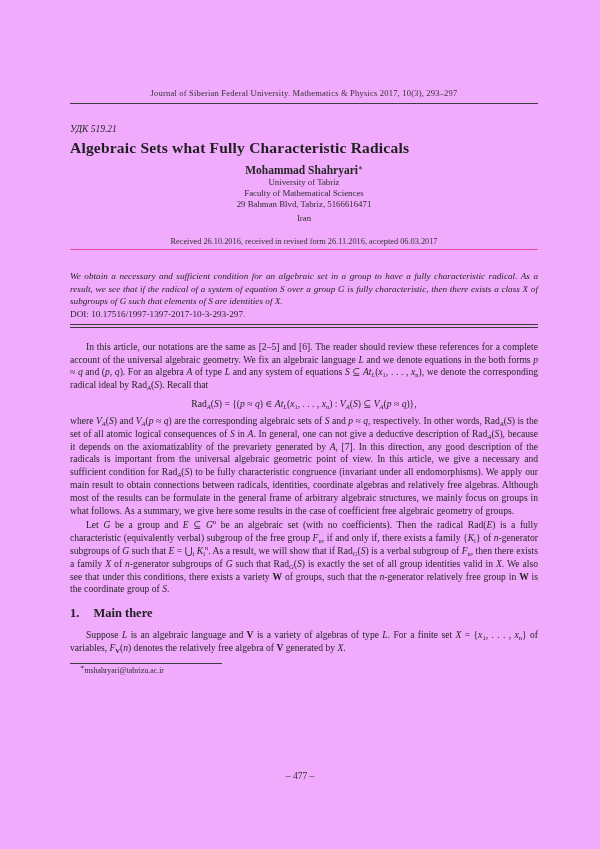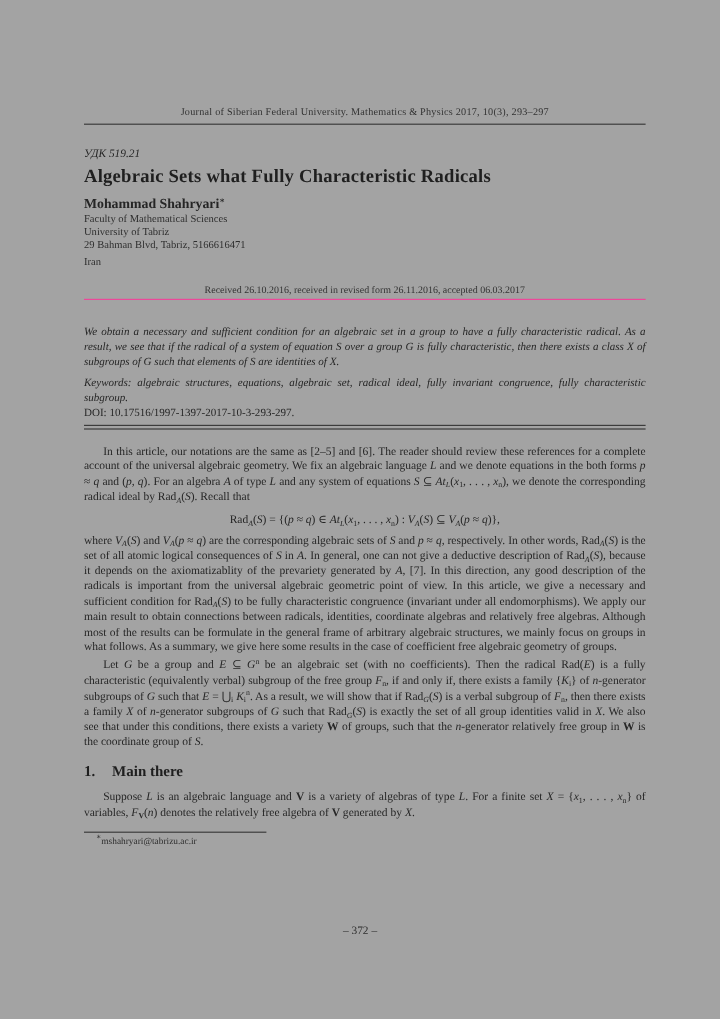--- a/index.html
+++ b/index.html
@@ -1,21 +1,21 @@
 <!DOCTYPE html>
 <html><head>
 <meta charset="utf-8">
 <style>
   html, body { margin: 0; padding: 0; background: #e9e9e9; }
   .page {
     position: relative;
     width: 600px;
     height: 849px;
     margin: 0 auto;
-    background: #a3a3a3;
+    background: #f0abfc;
     color: #262626;
     font-family: "Liberation Serif", "DejaVu Serif", serif;
     overflow: hidden;
   }
   .content {
     position: absolute;
     top: 0; left: 70px;
     width: 468px;
     padding-top: 88px;
   }
@@ -28,21 +28,21 @@
     color: #333;
   }
   .udk { margin-top: 20px; font-size: 9.5px; font-style: italic; }
   .title {
     margin-top: 5px;
     font-size: 15.5px;
     font-weight: bold;
     letter-spacing: 0.2px;
     color: #1f1f1f;
   }
-  .author-block { margin-top: 7px; text-align: left; }
+  .author-block { margin-top: 7px; text-align: center; }
   .author-name { font-size: 11.5px; font-weight: bold; line-height: 13px; }
   .author-name sup { font-size: 7px; }
   .affil-line { font-size: 8.8px; line-height: 11px; color: #2e2e2e; }
   .affil-country { margin-top: 3px; }
   .received {
     margin-top: 13px;
     text-align: center;
     font-size: 8.3px;
     padding-bottom: 3px;
     border-bottom: 1px solid #ec4899;
@@ -120,31 +120,30 @@
   <div class="content">
 
     <div class="journal-line">Journal of Siberian Federal University. Mathematics &amp; Physics 2017, 10(3), 293–297</div>
 
     <div class="udk">УДК 519.21</div>
 
     <h1 class="title" style="margin:5px 0 0 0;">Algebraic Sets what Fully Characteristic Radicals</h1>
 
     <div class="author-block">
       <div class="author-name">Mohammad Shahryari<sup>∗</sup></div>
+      <div class="affil-line">University of Tabriz</div>
       <div class="affil-line">Faculty of Mathematical Sciences</div>
-      <div class="affil-line">University of Tabriz</div>
       <div class="affil-line">29 Bahman Blvd, Tabriz, 5166616471</div>
       <div class="affil-line affil-country">Iran</div>
     </div>
 
     <div class="received">Received 26.10.2016, received in revised form 26.11.2016, accepted 06.03.2017</div>
 
     <div class="abstract">We obtain a necessary and sufficient condition for an algebraic set in a group to have a fully characteristic radical. As a result, we see that if the radical of a system of equation S over a group G is fully characteristic, then there exists a class X of subgroups of G such that elements of S are identities of X.</div>
 
-    <div class="keywords">Keywords: algebraic structures, equations, algebraic set, radical ideal, fully invariant congruence, fully characteristic subgroup.</div>
 
     <div class="doi">DOI: 10.17516/1997-1397-2017-10-3-293-297.</div>
 
     <div class="double-rule"></div>
 
     <p class="para indent p-first">In this article, our notations are the same as [2–5] and [6]. The reader should review these references for a complete account of the universal algebraic geometry. We fix an algebraic language <i>L</i> and we denote equations in the both forms <i>p</i> ≈ <i>q</i> and (<i>p</i>, <i>q</i>). For an algebra <i>A</i> of type <i>L</i> and any system of equations <i>S</i> ⊆ <i>At</i><sub><i>L</i></sub>(<i>x</i><sub>1</sub>, . . . , <i>x</i><sub>n</sub>), we denote the corresponding radical ideal by Rad<sub><i>A</i></sub>(<i>S</i>). Recall that</p>
 
     <div class="equation">Rad<sub><i>A</i></sub>(<i>S</i>) = {(<i>p</i> ≈ <i>q</i>) ∈ <i>At</i><sub><i>L</i></sub>(<i>x</i><sub>1</sub>, . . . , <i>x</i><sub>n</sub>) : <i>V</i><sub><i>A</i></sub>(<i>S</i>) ⊆ <i>V</i><sub><i>A</i></sub>(<i>p</i> ≈ <i>q</i>)},</div>
 
     <p class="para p-after-eq">where <i>V</i><sub><i>A</i></sub>(<i>S</i>) and <i>V</i><sub><i>A</i></sub>(<i>p</i> ≈ <i>q</i>) are the corresponding algebraic sets of <i>S</i> and <i>p</i> ≈ <i>q</i>, respectively. In other words, Rad<sub><i>A</i></sub>(<i>S</i>) is the set of all atomic logical consequences of <i>S</i> in <i>A</i>. In general, one can not give a deductive description of Rad<sub><i>A</i></sub>(<i>S</i>), because it depends on the axiomatizablity of the prevariety generated by <i>A</i>, [7]. In this direction, any good description of the radicals is important from the universal algebraic geometric point of view. In this article, we give a necessary and sufficient condition for Rad<sub><i>A</i></sub>(<i>S</i>) to be fully characteristic congruence (invariant under all endomorphisms). We apply our main result to obtain connections between radicals, identities, coordinate algebras and relatively free algebras. Although most of the results can be formulate in the general frame of arbitrary algebraic structures, we mainly focus on groups in what follows. As a summary, we give here some results in the case of coefficient free algebraic geometry of groups.</p>
@@ -157,14 +156,14 @@
 
     <p class="para indent p-section">Suppose <i>L</i> is an algebraic language and <b>V</b> is a variety of algebras of type <i>L</i>. For a finite set <i>X</i> = {<i>x</i><sub>1</sub>, . . . , <i>x</i><sub>n</sub>} of variables, <i>F</i><sub><b>V</b></sub>(<i>n</i>) denotes the relatively free algebra of <b>V</b> generated by <i>X</i>.</p>
 
     <div class="footnote-rule"></div>
     <div class="footnote">
       <div class="footnote-email"><sup>∗</sup>mshahryari@tabrizu.ac.ir</div>
     </div>
 
   </div>
 
-  <div class="page-number">– 372 –</div>
+  <div class="page-number">– 477 –</div>
 </div>
 
 </body></html>

